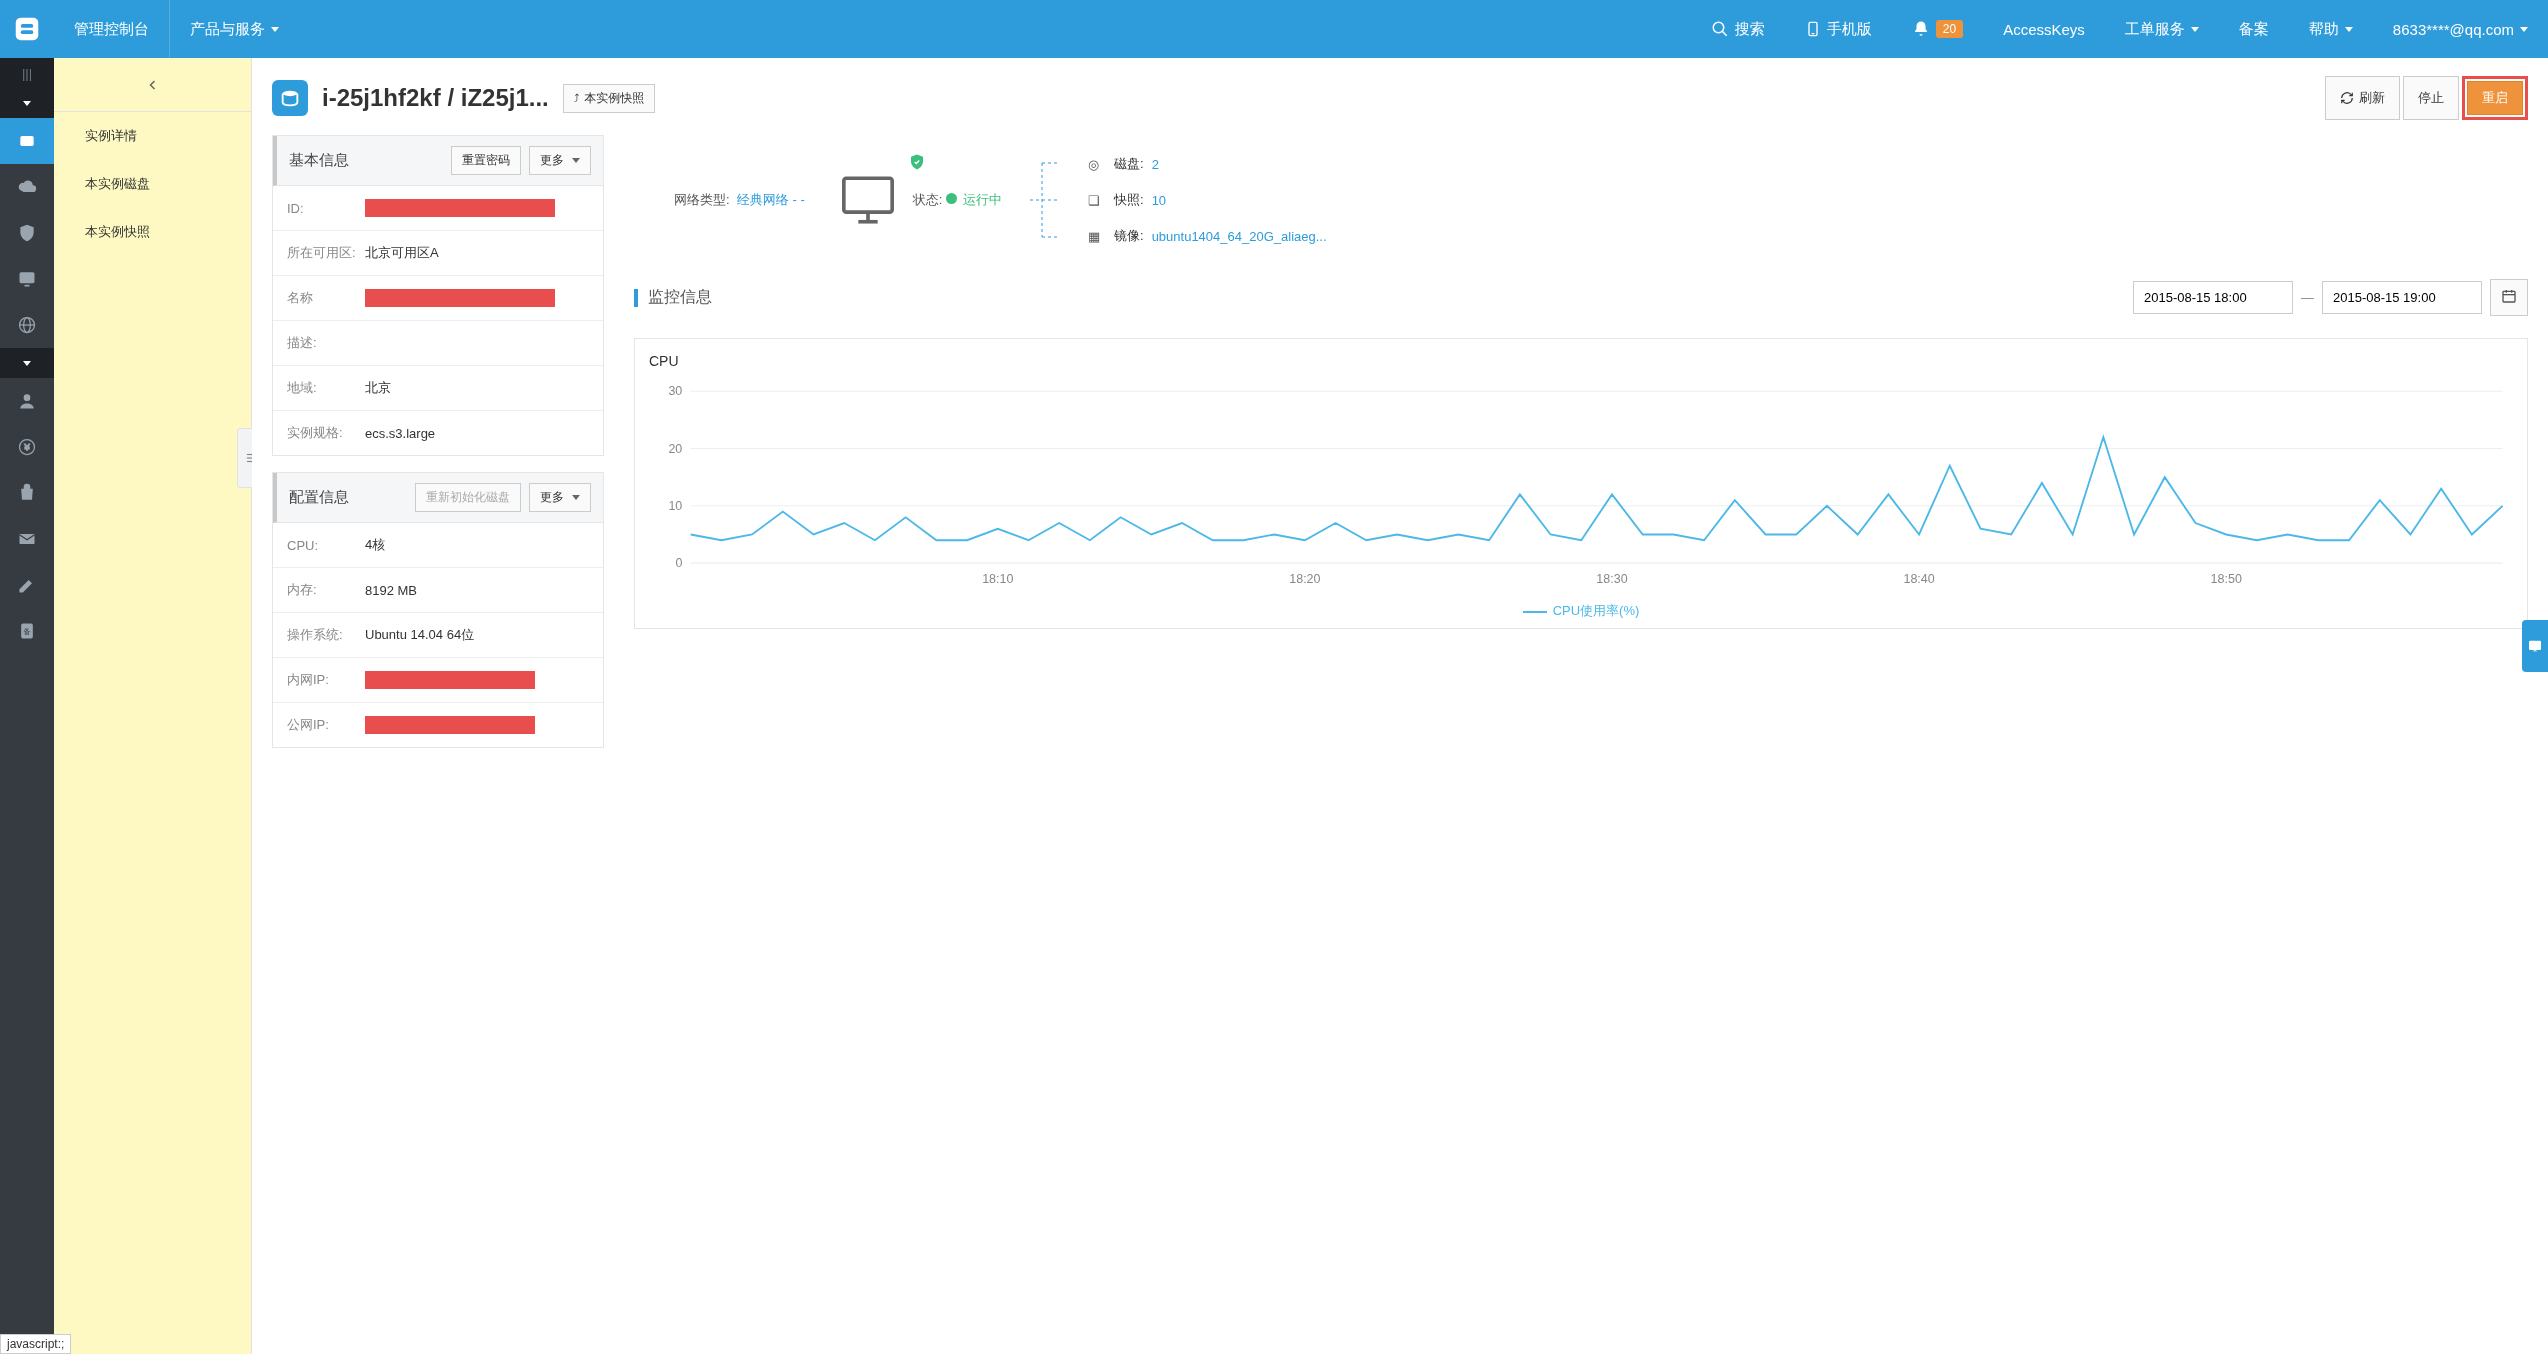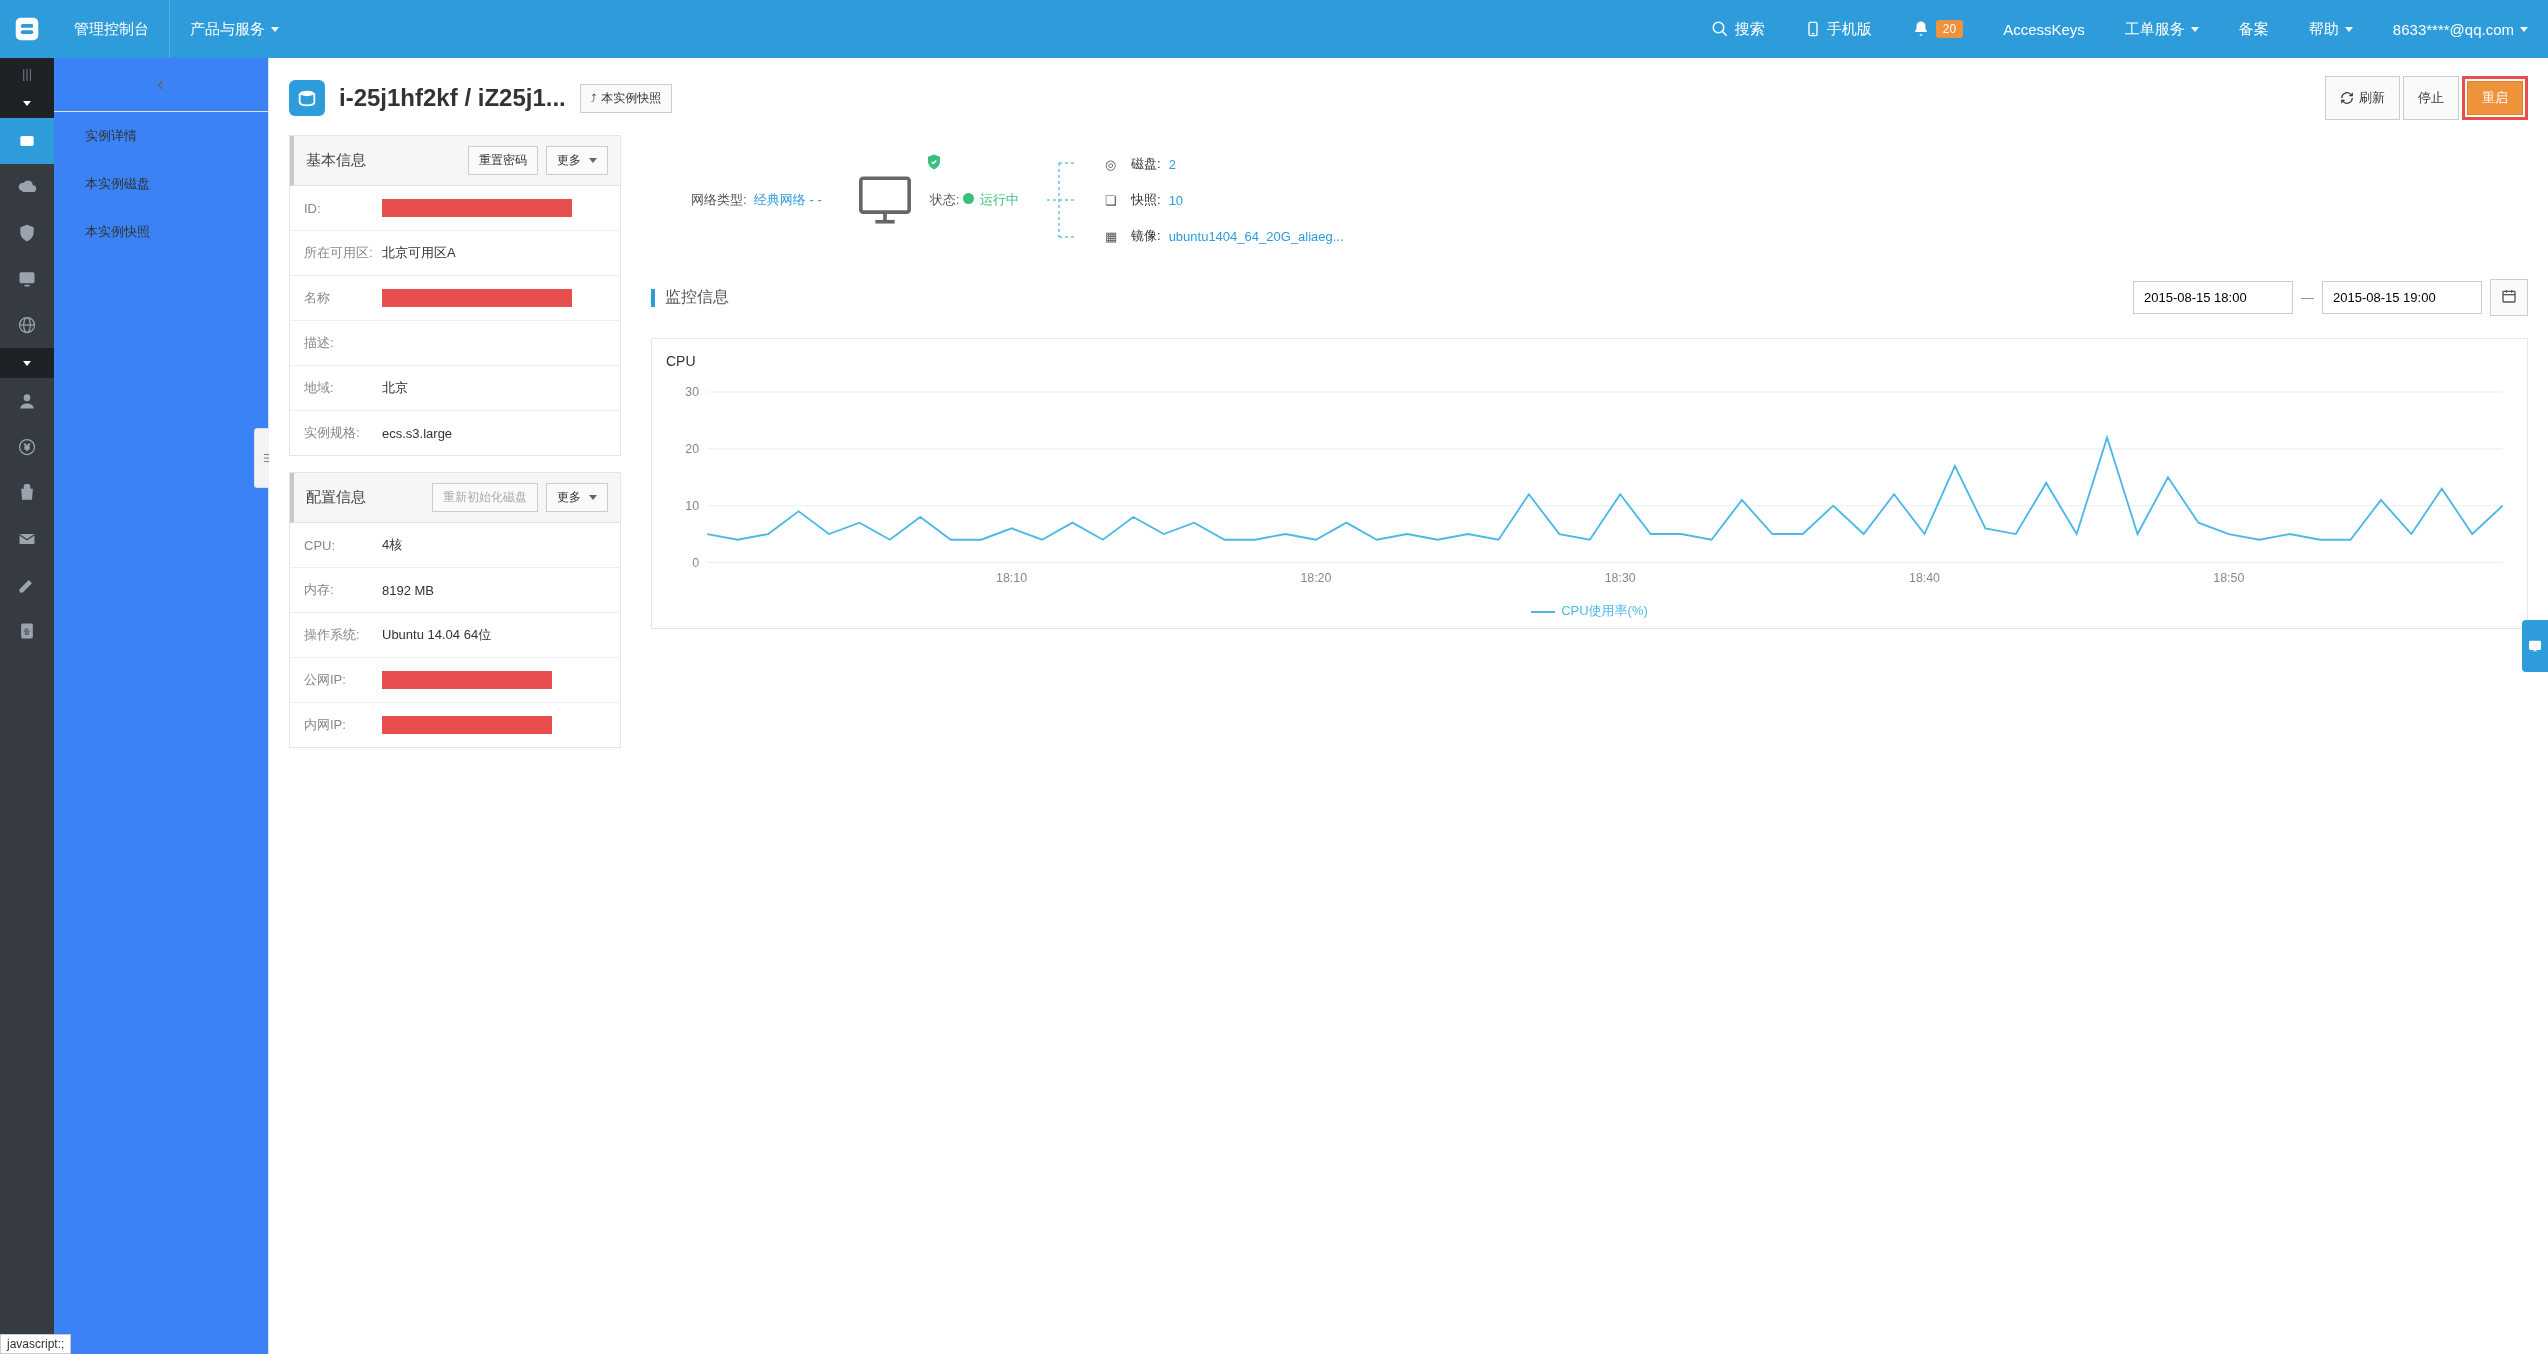--- a/index.html
+++ b/index.html
@@ -16,21 +16,21 @@
 
 .body-wrap { display: flex; height: calc(100vh - 58px); }
 
 .icon-rail { width: 54px; background: #353b41; display: flex; flex-direction: column; }
 .rail-top { background: #1e2226; height: 30px; display: flex; align-items: center; justify-content: center; }
 .rail-item { height: 46px; display: flex; align-items: center; justify-content: center; color: #9aa4af; cursor: pointer; }
 .rail-item.active { background: #2e9cdb; color: #fff; }
 .rail-item.collapse { height: 30px; background: #1e2226; color: #9aa4af; }
 .rail-item svg, .rail-item .ricon { width: 20px; height: 20px; }
 
-.sub-nav { width: 215px; background: #3b82f6; border-right: 1px solid #e2e2e2; position: relative; }
+.sub-nav { width: 198px; background: #fef9c3; border-right: 1px solid #e2e2e2; position: relative; }
 .sub-back { height: 54px; display: flex; align-items: center; justify-content: center; border-bottom: 1px solid #e2e2e2; cursor: pointer; color: #666; font-size: 22px; }
 .sub-item { padding: 15px 28px; color: #333; cursor: pointer; border-left: 3px solid transparent; }
 .sub-collapse { position: absolute; right: -14px; top: 370px; width: 28px; height: 60px; background: #f2f3f5; border: 1px solid #e2e2e2; border-radius: 3px; display: flex; align-items: center; justify-content: center; color: #888; cursor: pointer; }
 
 .main { flex: 1; overflow: auto; background: #fff; padding: 0; position: relative; }
 .page-head { display: flex; align-items: center; padding: 18px 20px 15px 20px; gap: 14px; }
 .inst-icon { width: 36px; height: 36px; background: #2e9cdb; border-radius: 6px; display: flex; align-items: center; justify-content: center; color: #fff; }
 .inst-title { font-size: 24px; font-weight: 600; color: #333; }
 .btn { border: 1px solid #ccc; background: #fafafa; padding: 7px 14px; cursor: pointer; color: #333; font-size: 13px; display: inline-flex; align-items: center; gap: 5px; }
 .btn.primary { background: #ee933c; color: #fff; border-color: #e8821f; }
@@ -315,25 +315,25 @@
             </div>
           <div class="info-row">
               <span class="lbl">内存:</span>
               <span class="val">8192 MB</span>
             </div>
           <div class="info-row">
               <span class="lbl">操作系统:</span>
               <span class="val">Ubuntu 14.04 64位</span>
             </div>
           <div class="info-row">
+              <span class="lbl">内网IP:</span>
+              <span class="redact" style="width:170px;"></span>
+            </div>
+          <div class="info-row">
               <span class="lbl">公网IP:</span>
-              <span class="redact" style="width:170px;"></span>
-            </div>
-          <div class="info-row">
-              <span class="lbl">内网IP:</span>
               <span class="redact" style="width:170px;"></span>
             </div>
         </div>
       </div>
 
       <div class="right-col">
         <div class="overview">
           <div class="ov-net"><span class="lbl">网络类型:</span>&nbsp;&nbsp;<span class="val">经典网络</span><span class="ov-dash"> - -</span></div>
           <div class="monitor-block">
             <svg class="shield" width="18" height="18" viewBox="0 0 24 24" fill="#3bbf7d">

